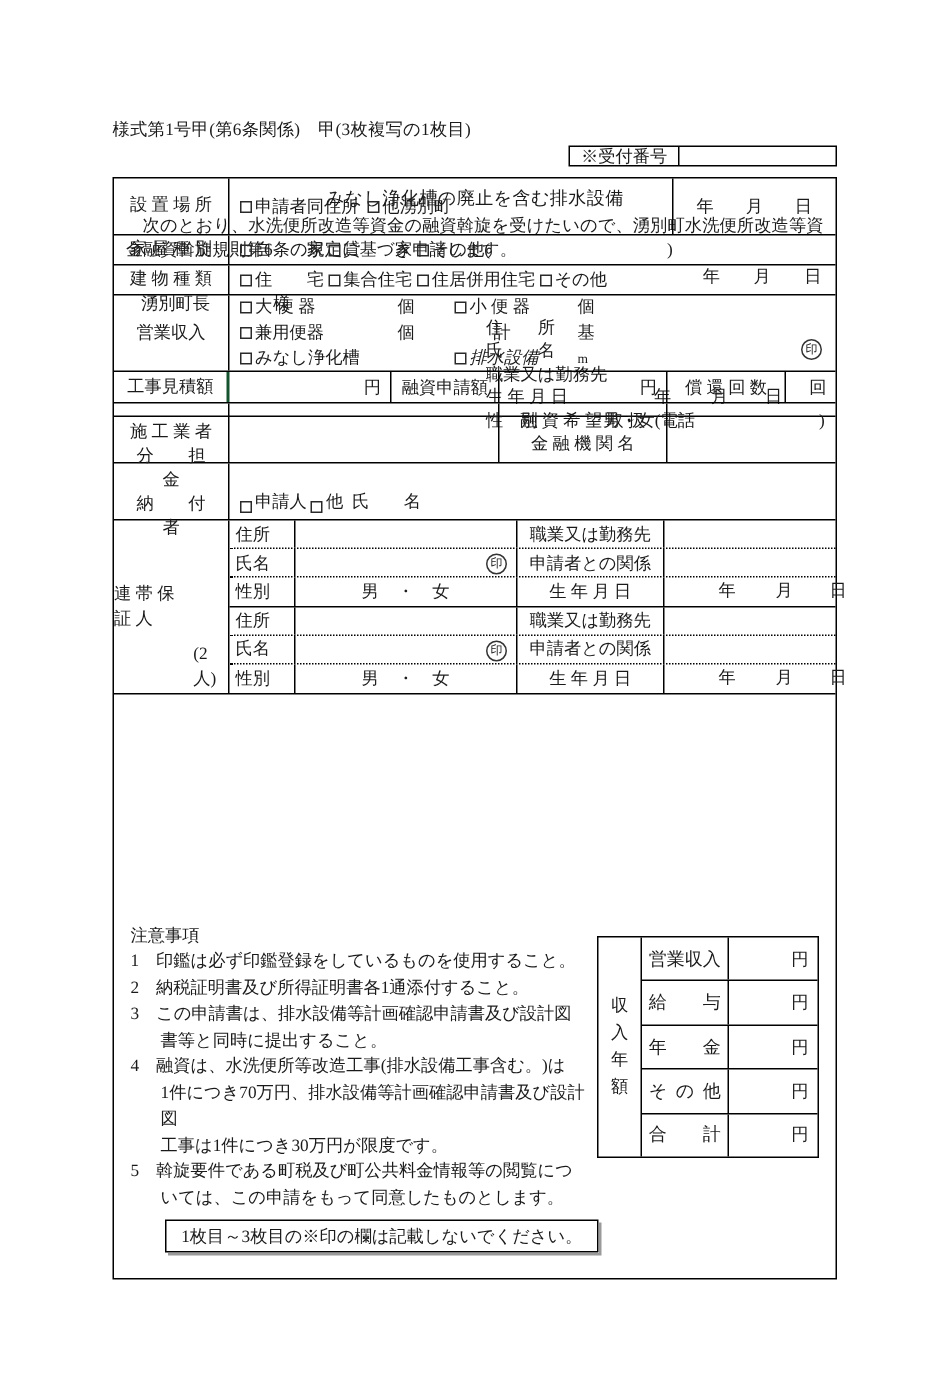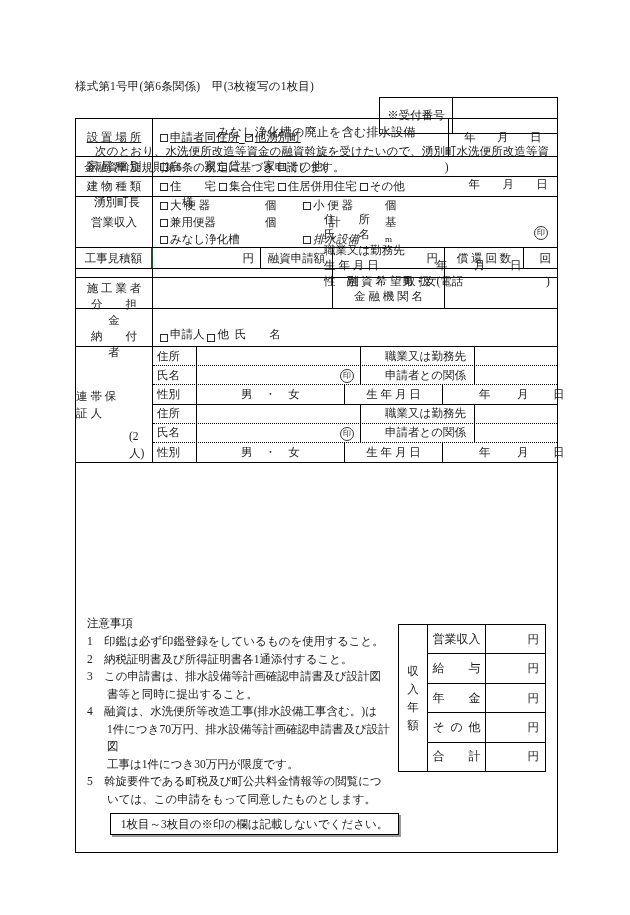--- a/index.html
+++ b/index.html
@@ -16,21 +16,21 @@
 
   
   .formcode{
     position:absolute;left:75px;top:79px;
     font-size:11.5px;letter-spacing:.2px;white-space:nowrap;
   }
 
   
   .receipt{
     position:absolute;left:379px;top:97px;
-    width:179px;height:37px;
+    width:179px;height:14px;
     border:1px solid #000;
     display:flex;box-sizing:border-box;
   }
   .receipt .lbl{
     width:72px;border-right:1px solid #000;
     display:flex;align-items:center;justify-content:center;
     font-size:11.5px;white-space:nowrap;
   }
   .receipt .val{flex:1;}
 
@@ -85,21 +85,21 @@
   
   .row{position:relative;border-bottom:1px solid #000;box-sizing:border-box;
        display:flex;font-size:11.5px;}
   .row:last-child{border-bottom:none;}
   .cell{box-sizing:border-box;display:flex;align-items:center;}
   .vlab{width:77px;border-right:1px solid #000;justify-content:center;
         text-align:center;flex-direction:column;line-height:15px;}
   .cb{display:inline-block;width:8px;height:8px;border:1px solid #2a2a2a;
       margin-right:2px;vertical-align:-1px;box-sizing:border-box;}
 
-  .r-place{height:38px;text-decoration:underline;}
+  .r-place{height:38px;}
   .r-place .c1{flex:1;padding-left:7px;border-right:1px solid #000;}
   .r-place .c2{width:66px;border-right:1px solid #000;justify-content:center;
                flex-direction:column;line-height:15px;text-align:center;}
   .r-place .c3{width:108px;justify-content:center;}
   .r-place .c3 .dt{letter-spacing:.3px;}
   .r-place .c3 .dt i{font-style:normal;display:inline-block;}
   .r-place .c3 .dt .a{margin-right:21px;}
   .r-place .c3 .dt .b{margin-right:21px;}
 
   .r-one{height:20px;}
@@ -143,21 +143,21 @@
 
   
   .r-gua{height:116px;position:relative;display:flex;border-bottom:1px solid #000;
          box-sizing:border-box;font-size:11.5px;}
   .gua-lab{width:77px;border-right:1px solid #000;box-sizing:border-box;
            display:flex;flex-direction:row;justify-content:center;
            align-items:center;line-height:17px;}
   .gua-lab .s2{align-self:flex-end;padding-right:4px;}
   .gua-body{flex:1;display:flex;flex-direction:column;}
   .g-line{height:19.2px;display:flex;box-sizing:border-box;}
-  .g-line.dot{border-bottom:1px dotted #000;gap:16px;}
+  .g-line.dot{border-bottom:1px dotted #000;}
   .g-line.sol{border-bottom:1px solid #000;}
   .g-line.last{border-bottom:none;}
   .g-c1{width:44px;border-right:1px solid #000;box-sizing:border-box;
         display:flex;align-items:center;padding-left:4px;}
   .g-c2{width:148px;border-right:1px solid #000;box-sizing:border-box;
         position:relative;display:flex;align-items:center;}
   .g-c3{width:98px;border-right:1px solid #000;box-sizing:border-box;
         display:flex;align-items:center;justify-content:center;}
   .g-c4{flex:1;display:flex;align-items:center;}
   .g-c2 .sealg{position:absolute;right:6px;top:3px;width:12px;height:12px;

